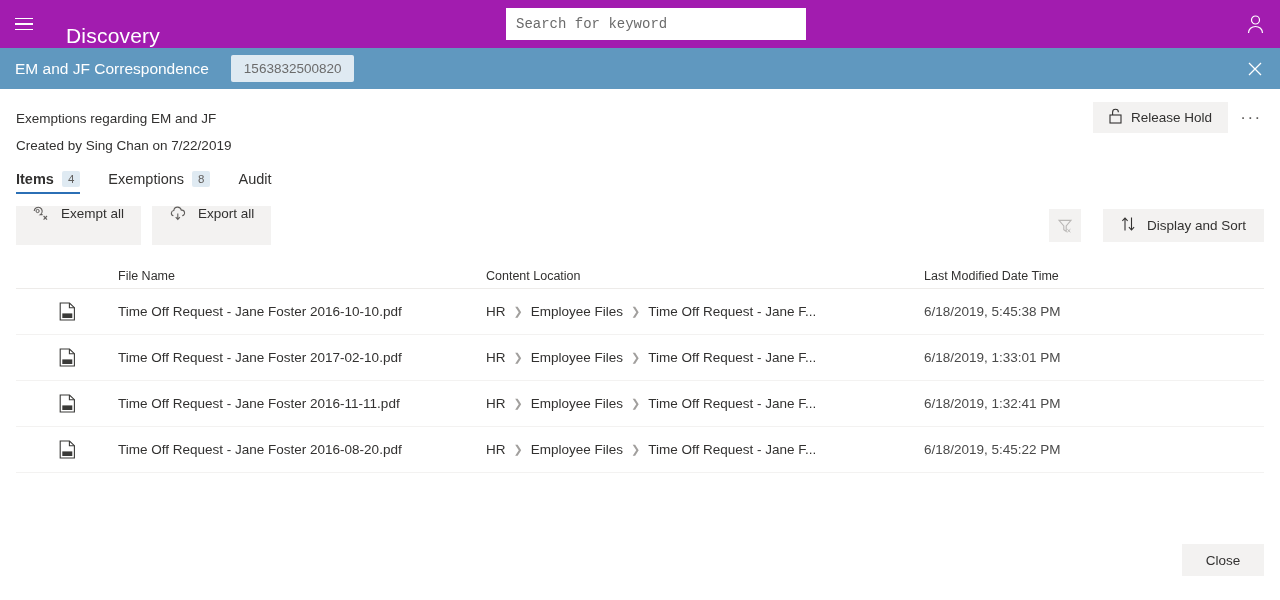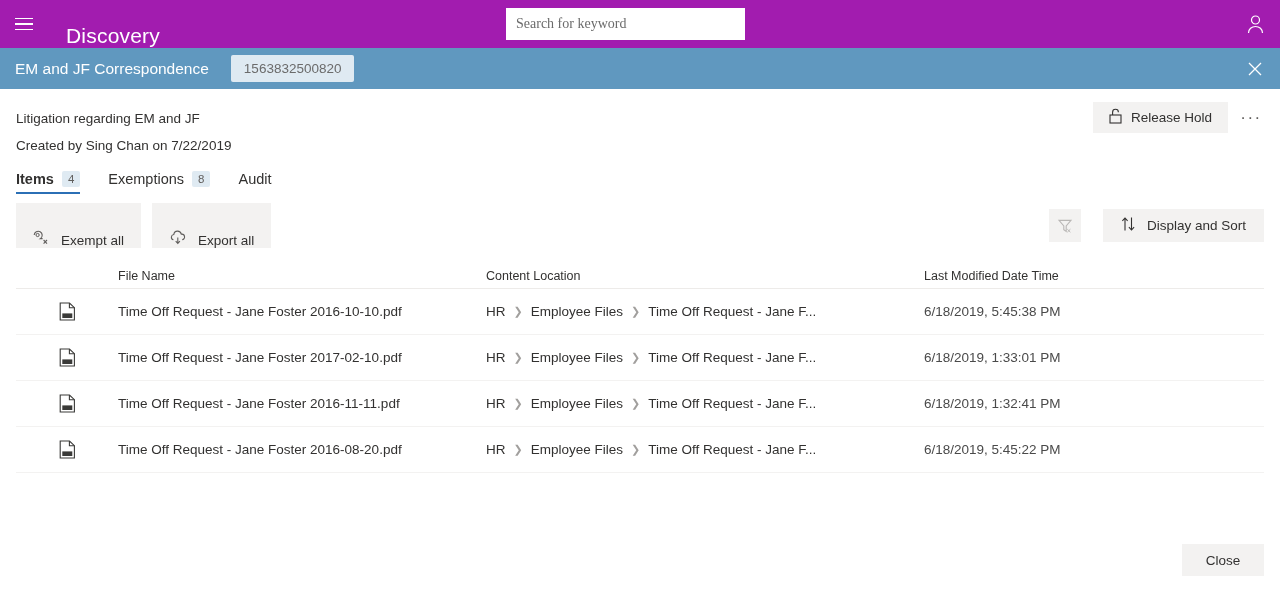--- a/index.html
+++ b/index.html
@@ -35,26 +35,26 @@
     color: #ffffff;
     font-size: 21px;
     font-weight: 400;
     margin-left: 18px;
     letter-spacing: .2px;
     white-space: nowrap;
   }
   .kw-search {
     position: absolute;
     left: 506px; top: 8px;
-    width: 239px; height: 32px;
+    width: 300px; height: 32px;
     background: #ffffff;
     border: none;
     outline: none;
     padding: 0 10px;
-    font-family: Liberation Serif, serif;
+    font-family: Liberation Mono, monospace;
     font-size: 14px;
     color: #323130;
   }
   .kw-search::placeholder { color: #6b6b6b; }
   .hdr-links {
     position: absolute;
     left: 790px; top: 8px;
     display: flex; flex-direction: column;
     justify-content: center;
     gap: 1px;
@@ -184,23 +184,23 @@
   .cmdbar {
     margin: 15px 16px 0 16px;
     display: flex;
     align-items: center;
     position: relative;
     height: 33px;
   }
   .cmd-btn {
     background: #f3f2f1;
     border: none;
-    height: 45px;
+    height: 39px;
     padding: 0 17px;
-    display: flex; align-items: flex-end; gap: 11px;
+    display: flex; align-items: flex-start; gap: 11px;
     font-family: "Liberation Sans", sans-serif;
     font-size: 13.5px;
     color: #323130;
     cursor: pointer;
     margin-right: 11px;
   }
   .cmd-right {
     position: absolute;
     right: 0; top: 0;
     display: flex; align-items: center;
@@ -332,21 +332,21 @@
   <div class="case-name">EM and JF Correspondence</div>
   <div class="case-id">1563832500820</div>
   <div class="subbar-close">
     <svg width="14" height="14" viewBox="0 0 14 14" aria-hidden="true">
       <path d="M1 1 L13 13 M13 1 L1 13" stroke="#ffffff" stroke-width="1.3" fill="none"></path>
     </svg>
   </div>
 </div>
 
 <div class="meta">
-  <div class="meta-line">Litigation regarding EM and JF</div>
+  <div class="meta-line">Exemptions regarding EM and JF</div>
   <div class="meta-line">Created by Sing Chan on 7/22/2019</div>
 
   <div class="meta-actions">
     <button class="release-hold">
       <span>
         <svg width="13" height="16" viewBox="0 0 13 16" fill="none" aria-hidden="true">
           <rect x="1" y="7" width="11" height="8" stroke="#323130" stroke-width="1.1" fill="none"></rect>
           <path d="M3.6 7 V4.2 A2.9 2.9 0 0 1 9.4 4.2" stroke="#323130" stroke-width="1.1" fill="none"></path>
         </svg>
       </span>

